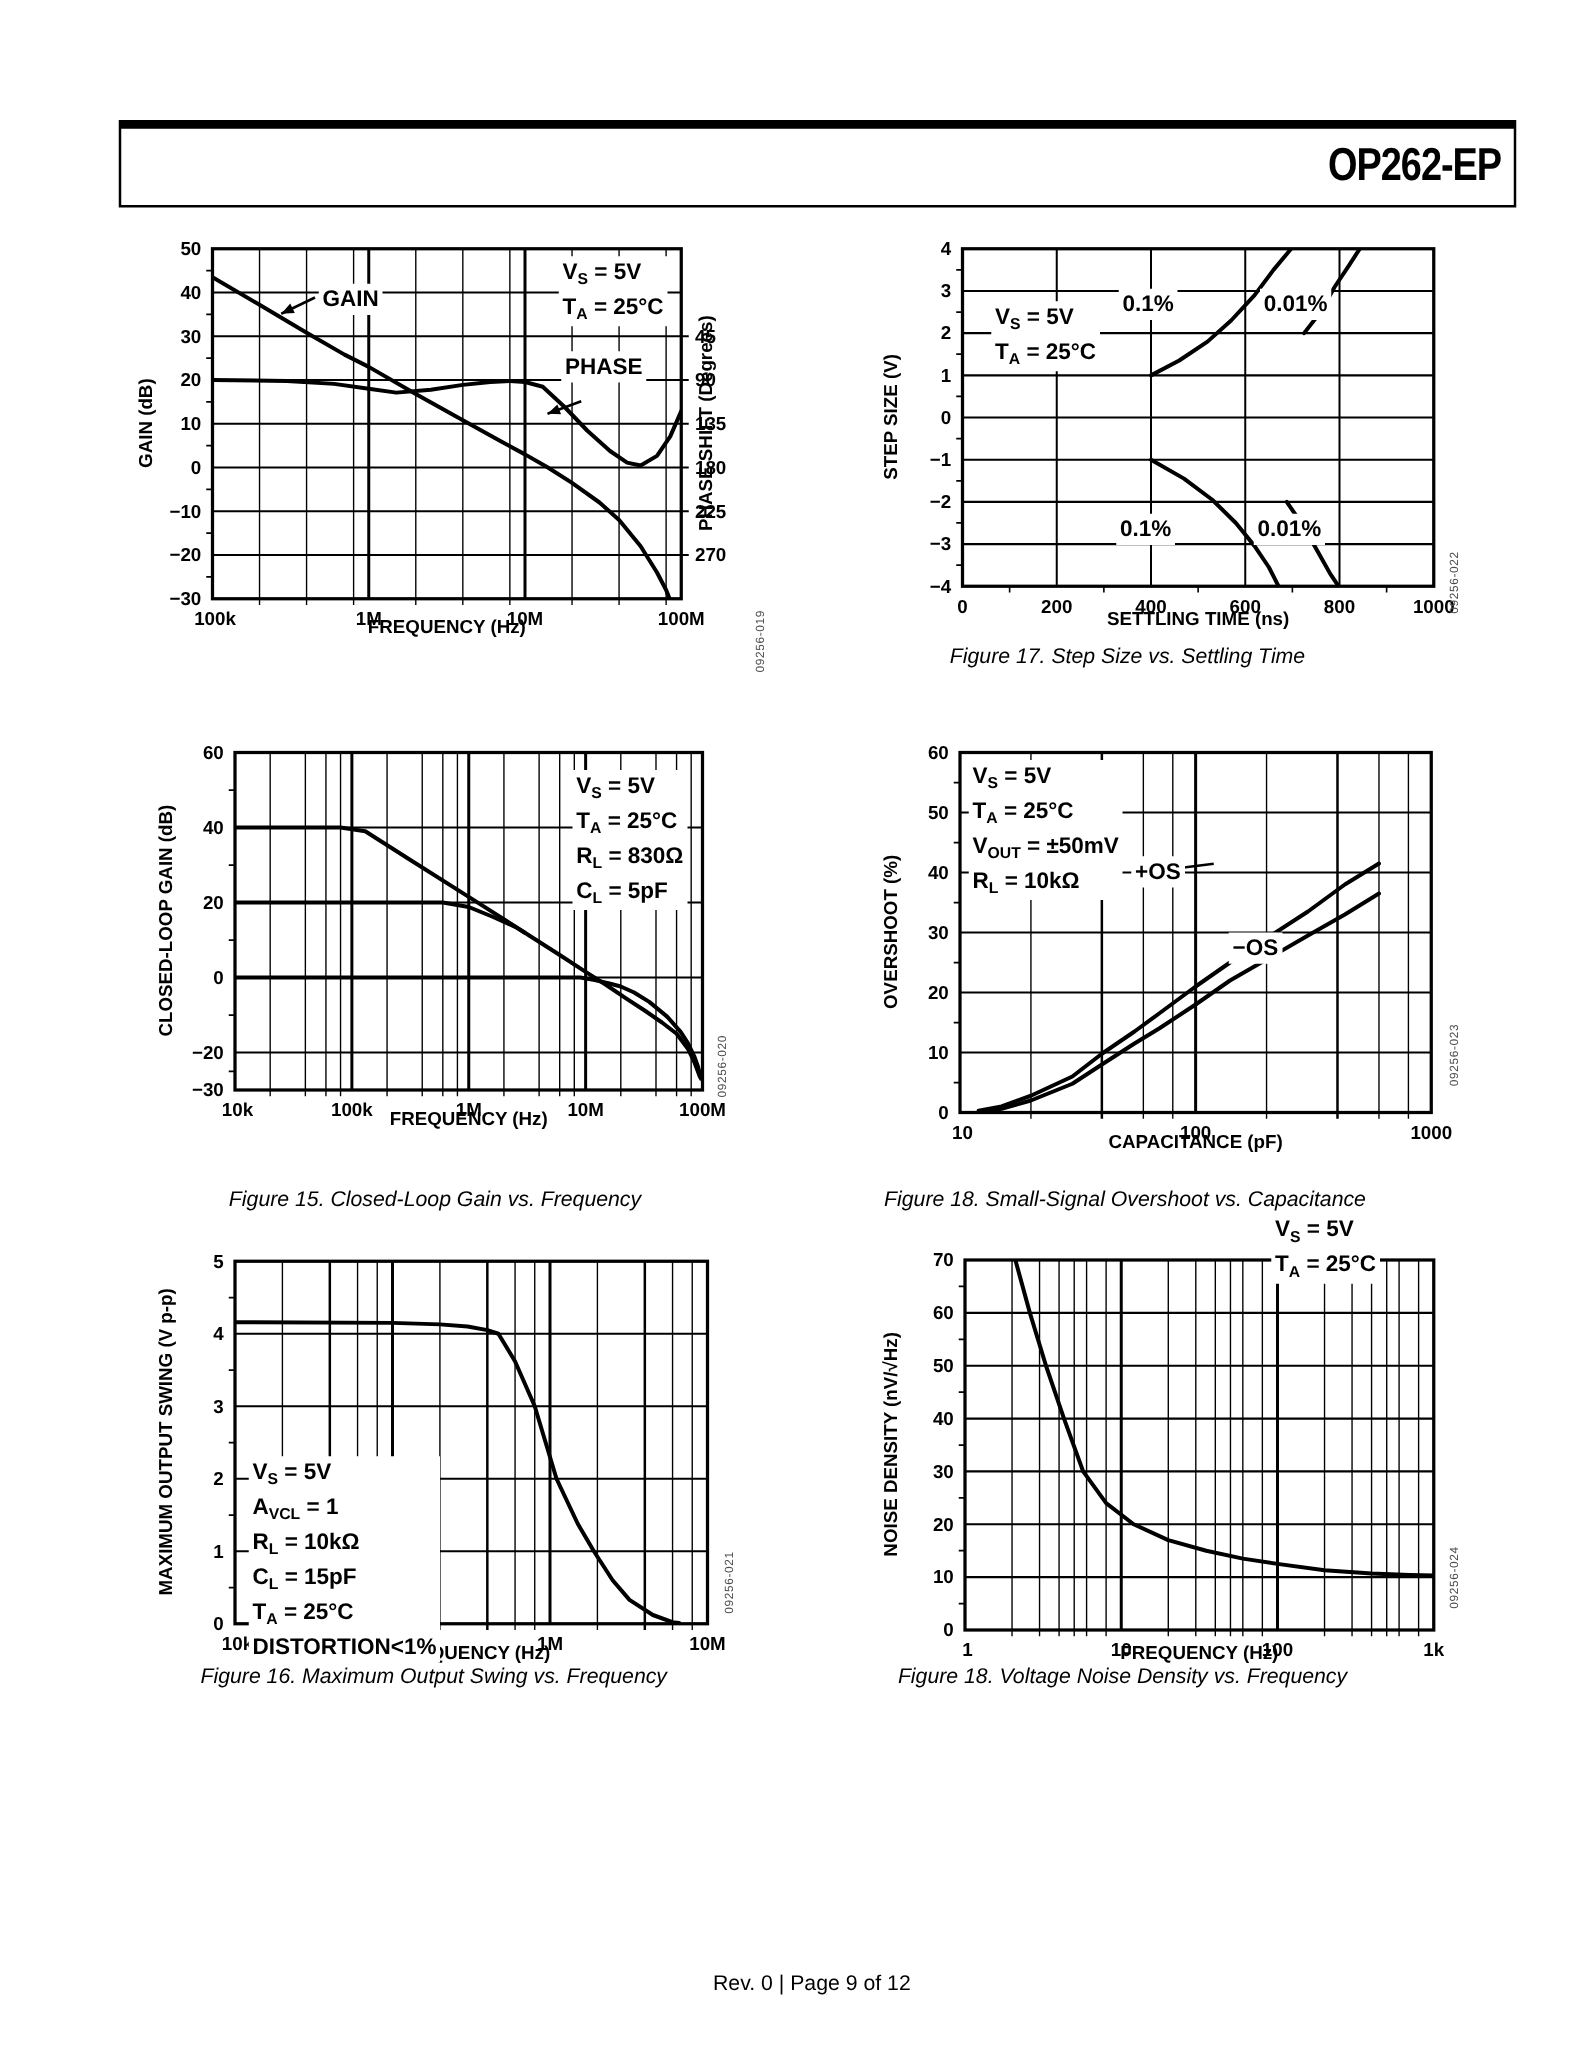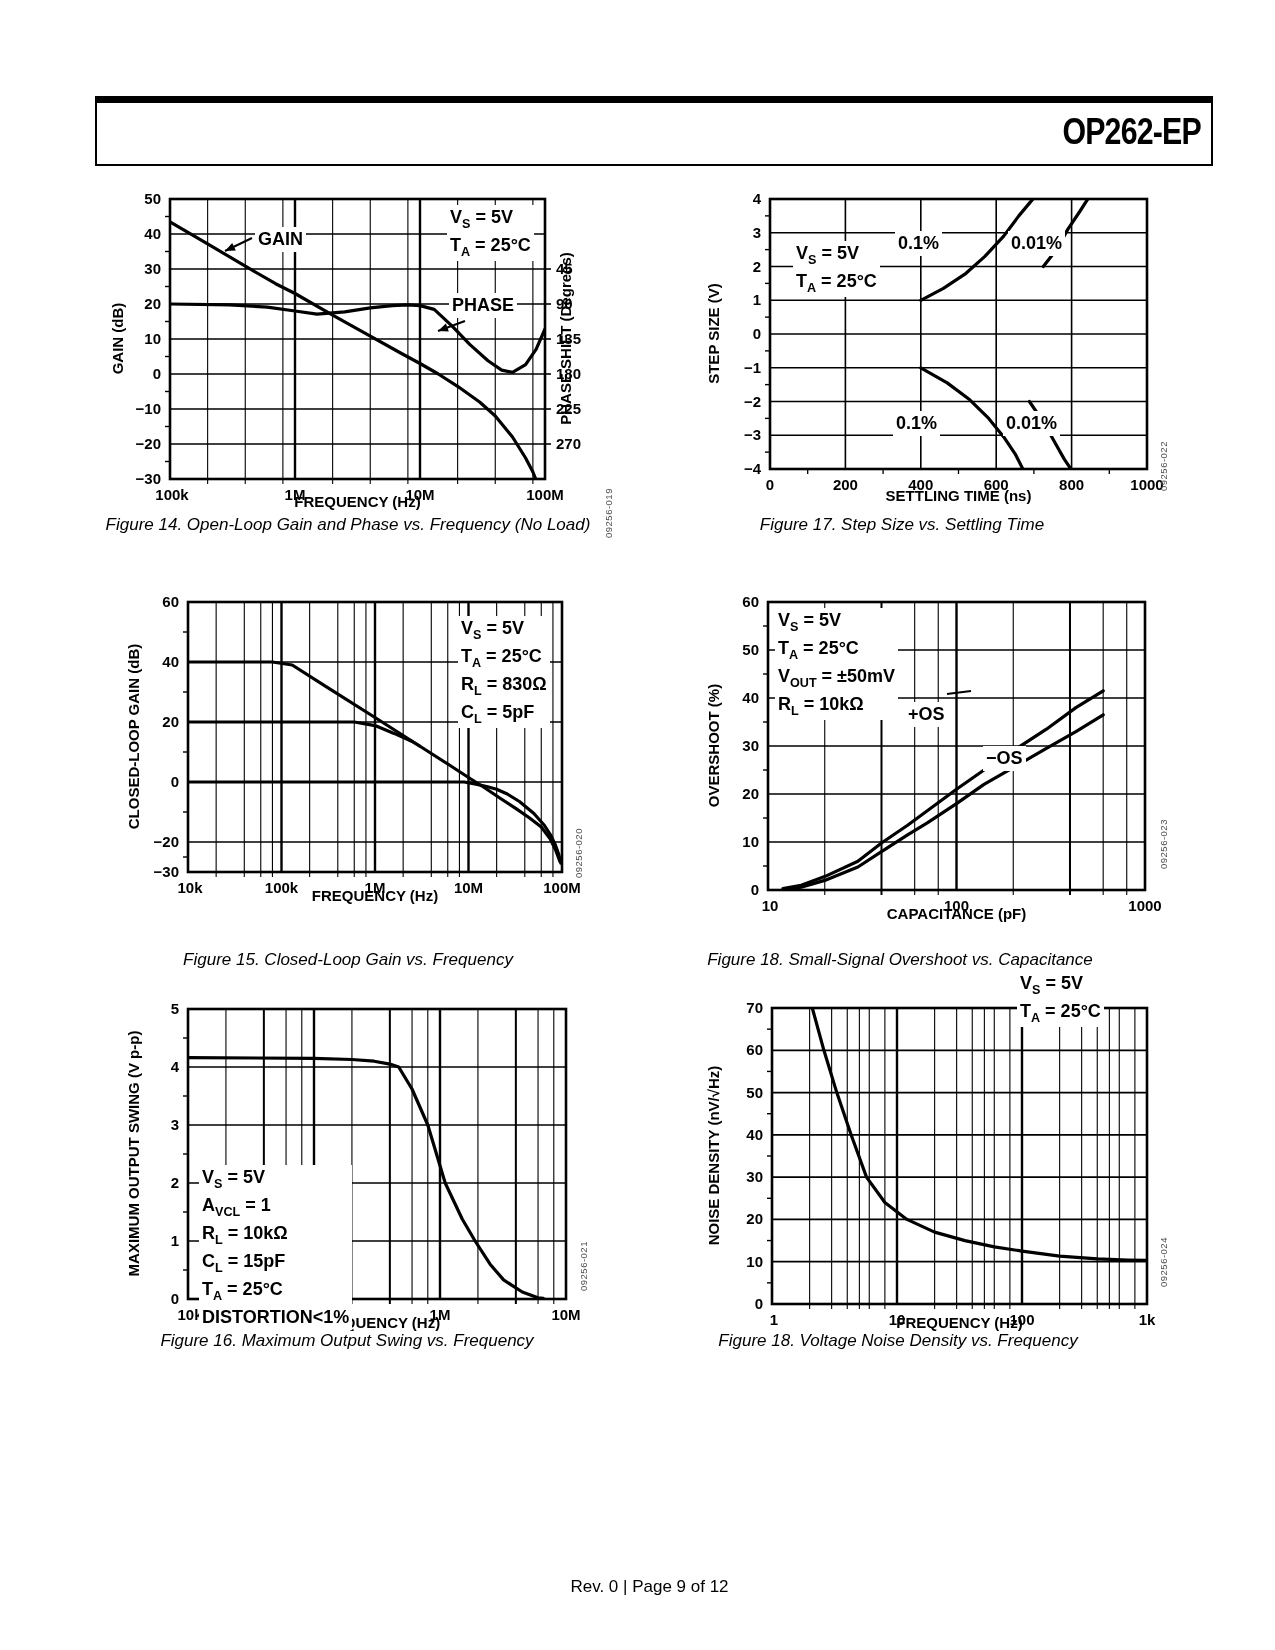--- a/index.html
+++ b/index.html
@@ -108,30 +108,29 @@
           <text x="450" y="319" text-anchor="middle">100M</text>
         </g>
         <line x1="157" y1="57" x2="130" y2="70" stroke="#000" stroke-width="2"></line>
         <polygon points="130,70 140.83204229643718,69.44605082525922 137.18799109874482,61.87763679928278" fill="#000"></polygon>
         <line x1="370" y1="140" x2="343" y2="150" stroke="#000" stroke-width="2"></line>
         <polygon points="343,150 353.8362079016961,150.46540123680361 350.9187673127779,142.58831164672452" fill="#000"></polygon>
       </svg>
     <div class="axlabel ylab" style="left:-128px;top:149px;">GAIN (dB)</div>
     <div class="axlabel ylab" style="left:320px;top:149px;">PHASE SHIFT (Degrees)</div>
     <div class="axlabel" style="left:75px;top:312px;width:375px;">FREQUENCY (Hz)</div>
-    <div class="caption" style="left:3px;top:334px;width:500px;">Figure 14. Open-Loop Gain and Phase vs. Frequency (No Load)</div>
     <div class="wm" style="left:508px;top:357px;">09256-019</div>
   <div class="ann" style="left: 352px; top: 24px;">
         <div>V<sub>S</sub> = 5V</div>
         <div>T<sub>A</sub> = 25°C</div>
       </div>
       <div class="ann" style="left: 160px; top: 46px;">
         <div>GAIN</div>
       </div>
-      <div class="ann" style="left: 354px; top: 112px;">
+      <div class="ann" style="left: 354px; top: 100px;">
         <div>PHASE</div>
       </div>
     </div>
 
   <div class="fig" style="left:695px;top:160px;width:522px;height:368px;">
       <svg width="522" height="368">
         <defs>
           <clipPath id="clip1">
             <rect x="75" y="18" width="377" height="270"></rect>
           </clipPath>
@@ -353,21 +352,21 @@
     <div class="axlabel ylab" style="left:-132px;top:171px;">OVERSHOOT (%)</div>
     <div class="axlabel" style="left:73px;top:339px;width:377px;">CAPACITANCE (pF)</div>
     <div class="caption" style="left:-45px;top:384px;width:500px;font-style:italic;">Figure 18. Small-Signal Overshoot vs. Capacitance</div>
     <div class="wm" style="left:463px;top:303px;">09256-023</div>
   <div class="ann" style="left: 80px; top: 42px;">
         <div>V<sub>S</sub> = 5V</div>
         <div>T<sub>A</sub> = 25°C</div>
         <div>V<sub>OUT</sub> = ±50mV</div>
         <div>R<sub>L</sub> = 10kΩ</div>
       </div>
-      <div class="ann" style="left: 210px; top: 136px;">
+      <div class="ann" style="left: 210px; top: 119px;">
         <div>+OS</div>
       </div>
       <div class="ann" style="left: 288px; top: 180px;">
         <div>−OS</div>
       </div>
     </div>
 
   <div class="fig" style="left:95px;top:930px;width:522px;height:414px;">
       <svg width="522" height="414">
         <defs>

